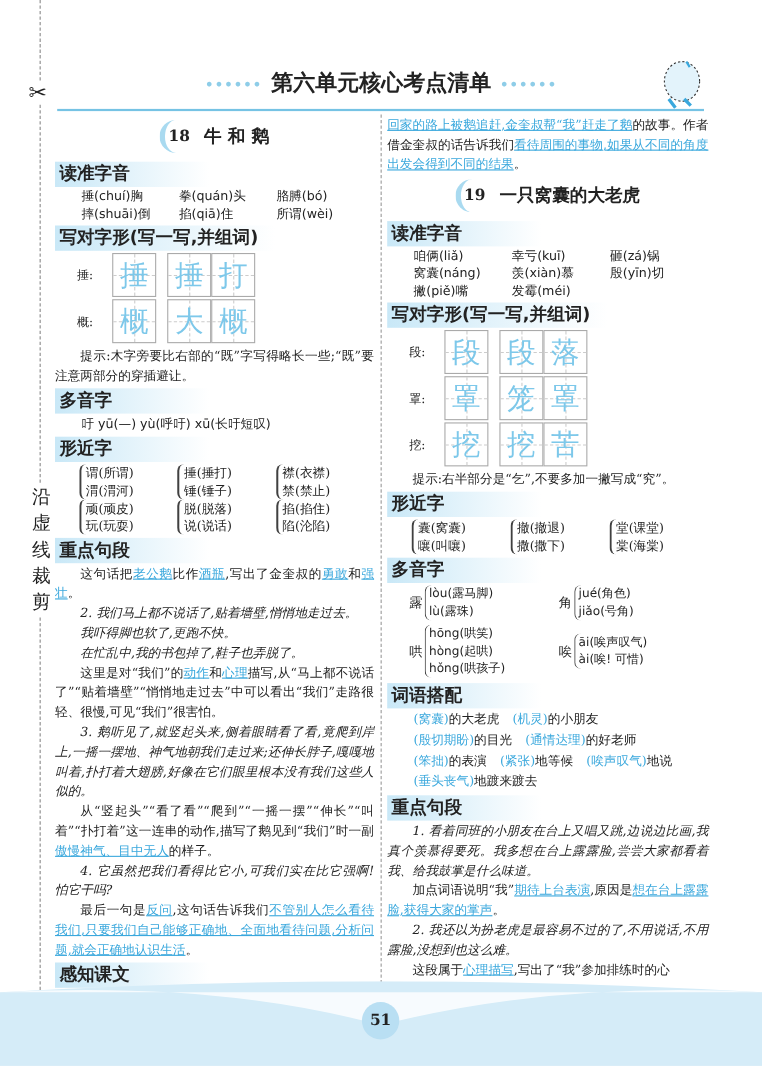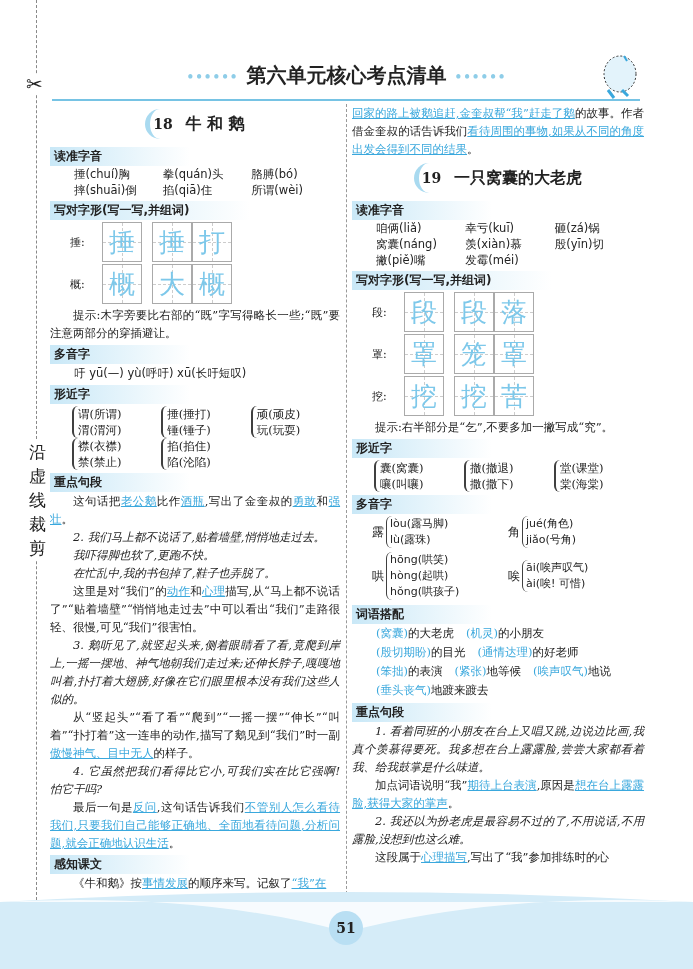--- a/index.html
+++ b/index.html
@@ -12,21 +12,21 @@
   .dots { color: #8ecde8; letter-spacing: 1px; font-size: 12px; vertical-align: middle; margin: 0 8px; }
   .header-rule { position: absolute; left: 52px; top: 99px; width: 588px; height: 2px; background: #76c3e4; }
   .mascot { position: absolute; left: 598px; top: 52px; width: 42px; height: 48px; }
   .col { position: absolute; top: 104px; }
   .col-left { left: 50px; width: 290px; }
   .col-right { left: 352px; width: 292px; }
   .col-divider { position: absolute; left: 346px; top: 104px; height: 800px; border-left: 1px dashed #999; }
   .lesson-head { display: flex; align-items: center; justify-content: center; height: 40px; gap: 10px; }
   .lesson-num { width: 30px; height: 30px; border-radius: 50%; background: #fff; border-left: 5px solid #a9daf0; display:flex; align-items:center; justify-content:center; font-weight:bold; font-size: 14px; }
   .lesson-title { font-weight: bold; font-size: 16px; }
-  .sec-label { display: block; width: 140px; padding: 1px 4px; background: linear-gradient(to right, #c9e8f7, #ffffff); font-family: "DejaVu Sans", sans-serif; font-weight: bold; font-size: 12px; margin-top: 3px; }
+  .sec-label { display: block; width: 140px; padding: 1px 4px; background: linear-gradient(to right, #c9e8f7, #ffffff); font-family: "DejaVu Sans", sans-serif; font-weight: bold; font-size: 16px; margin-top: 3px; }
   .sec-label.wide { width: 200px; }
   .para { font-size: 11.5px; line-height: 18px; text-indent: 2em; text-align: justify; }
   .kai { font-family: "DejaVu Serif", serif; font-style: italic; }
   .hl { color: #3aa8dd; text-decoration: underline; }
   .grid3 { display: grid; grid-template-columns: 1fr 1fr 1fr; padding-left: 24px; font-size: 11.5px; line-height: 16px; font-family: "DejaVu Sans", sans-serif; }
   .write-row { display: flex; align-items: center; margin: 2px 0 2px 20px; }
   .write-label { width: 32px; font-size: 11px; }
   .cell { width: 40px; height: 40px; border: 1px solid #aaa; display:flex; align-items:center; justify-content:center; font-size: 26px; color: #7dc8ea; position: relative; background: #fff; }
   .cell::before { content:""; position:absolute; left:50%; top:0; bottom:0; border-left:1px dashed #ccc; }
   .cell::after { content:""; position:absolute; top:50%; left:0; right:0; border-top:1px dashed #ccc; }
@@ -111,26 +111,30 @@
   <div class="brace-grid">
     <div class="brace">
         <div>谓(所谓)</div>
         <div>渭(渭河)</div>
       </div>
     <div class="brace">
         <div>捶(捶打)</div>
         <div>锤(锤子)</div>
       </div>
     <div class="brace">
+        <div>襟(衣襟)</div>
+        <div>禁(禁止)</div>
+      </div>
+    <div class="brace">
         <div>顽(顽皮)</div>
         <div>玩(玩耍)</div>
       </div>
     <div class="brace">
-        <div>襟(衣襟)</div>
-        <div>禁(禁止)</div>
+        <div>脱(脱落)</div>
+        <div>说(说话)</div>
       </div>
     <div class="brace">
         <div>掐(掐住)</div>
         <div>陷(沦陷)</div>
       </div>
   </div>
   <div class="sec-label">重点句段</div>
   <p class="para"><span>这句话把</span><span class="hl">老公鹅</span><span>比作</span><span class="hl">酒瓶</span><span>,写出了金奎叔的</span><span class="hl">勇敢</span><span>和</span><span class="hl">强壮</span><span>。</span></p>
   <p class="para kai">2. 我们马上都不说话了,贴着墙壁,悄悄地走过去。</p>
   <p class="para kai">我吓得脚也软了,更跑不快。</p>

